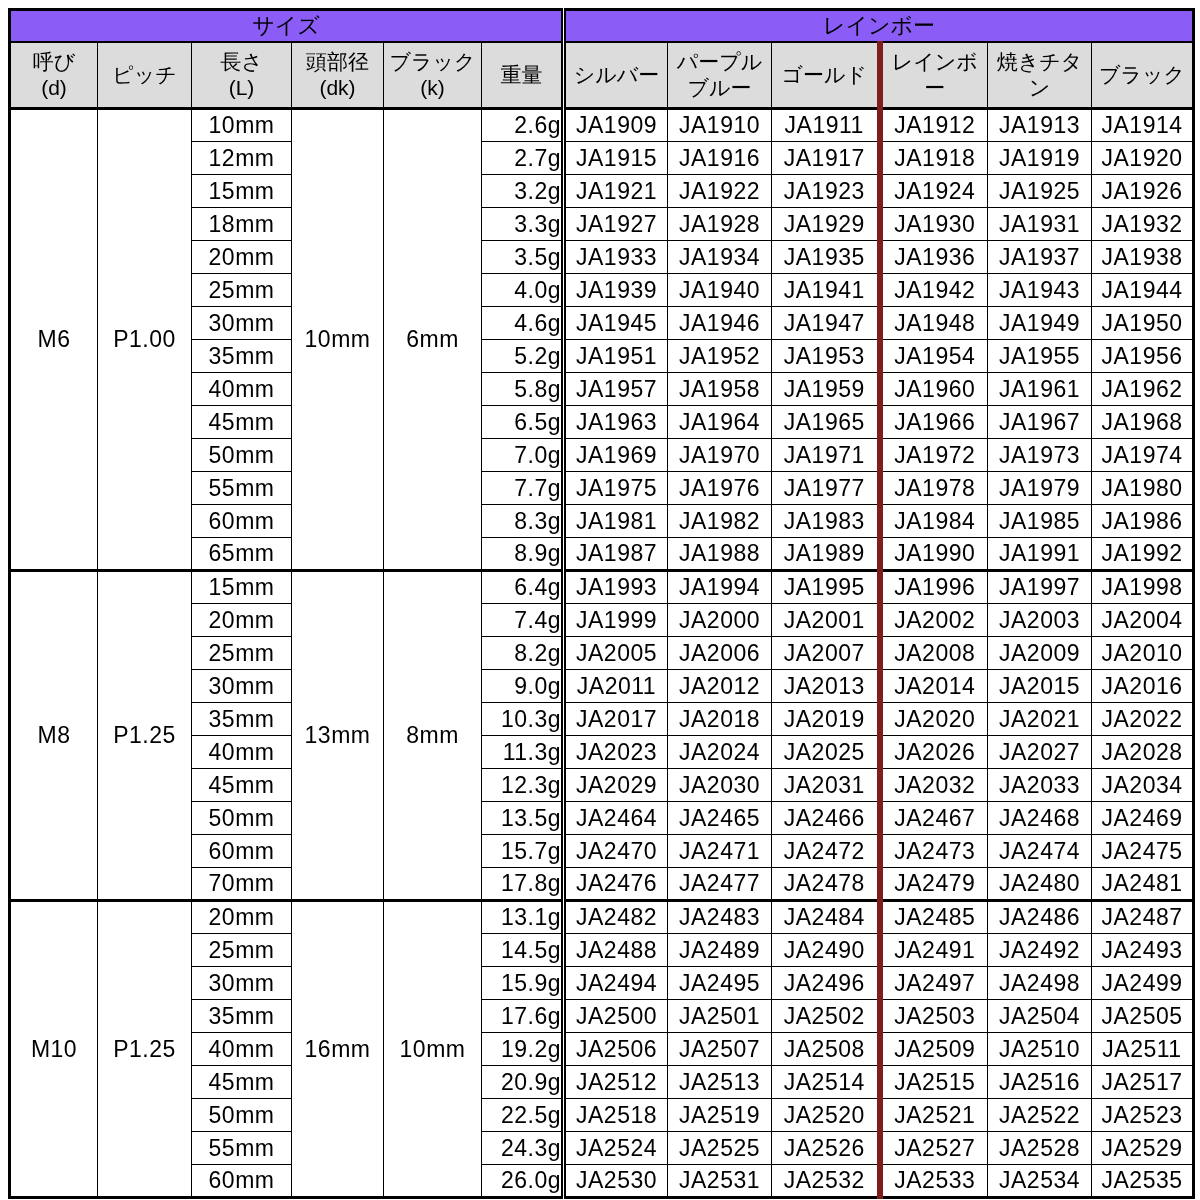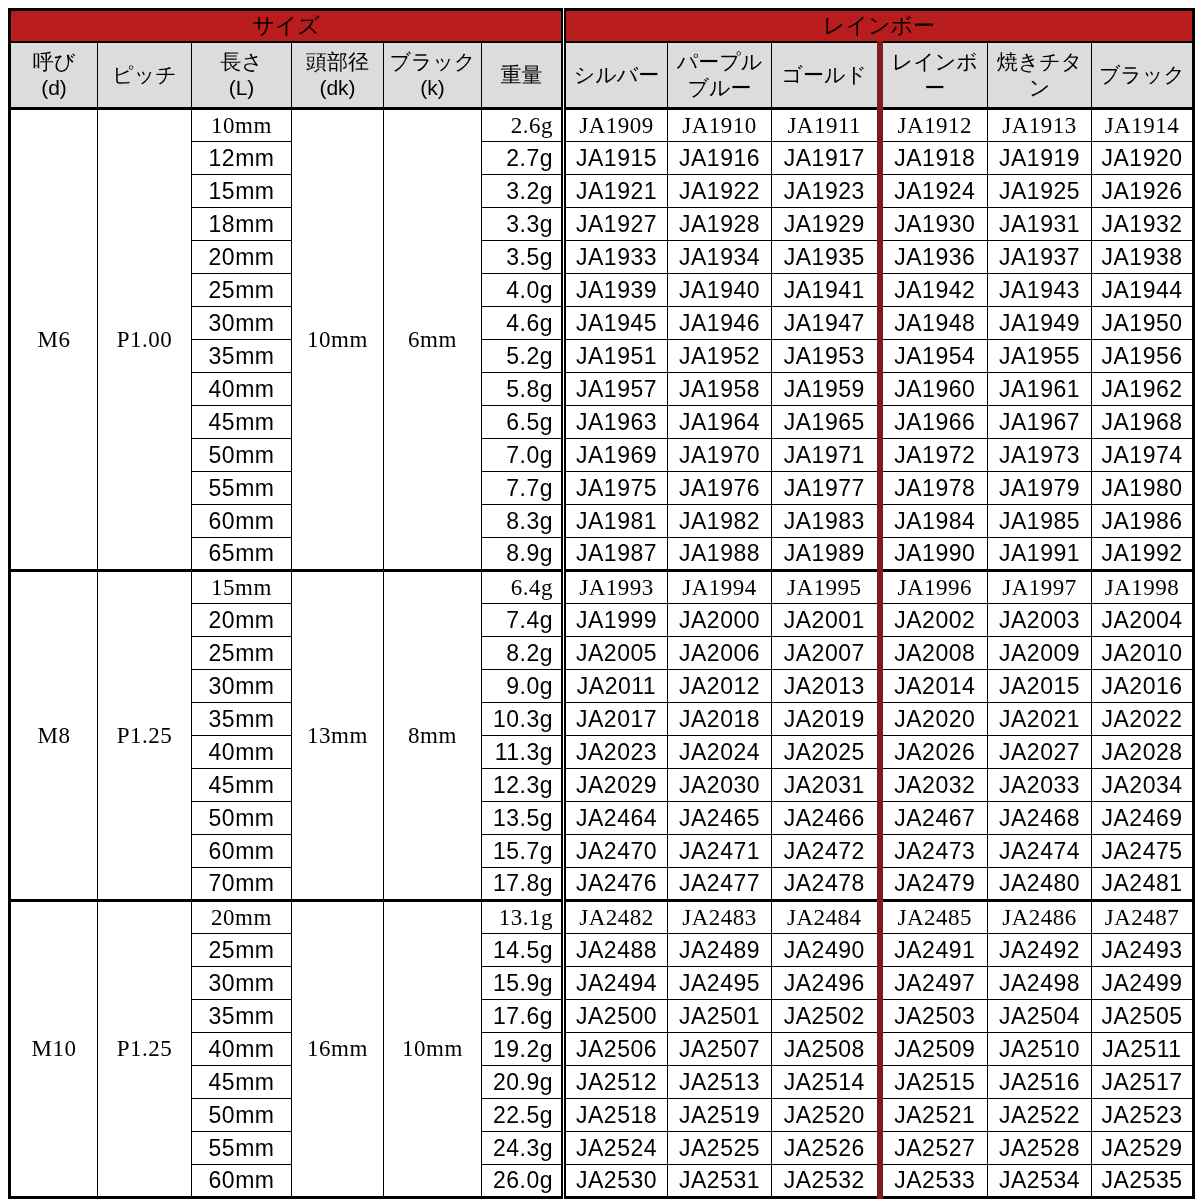--- a/index.html
+++ b/index.html
@@ -17,43 +17,43 @@
   }
   th, td {
     border: 1px solid #000;
     font-weight: normal;
     text-align: center;
     vertical-align: middle;
     padding: 0;
     overflow: hidden;
   }
   tr.group th {
-    background: #b91c1c;
+    background: #8b5cf6;
     height: 29px;
     font-size: 22px;
     border-bottom: 2px solid #000;
   }
   tr.cols th {
     background: #dcdcdc;
     height: 64px;
     font-size: 21px;
     line-height: 1.25;
     white-space: pre-line;
     border-bottom: 3px solid #000;
   }
   tbody tr { height: 33px; }
   tbody td {
     background: #ffffff;
     font-size: 23px;
     letter-spacing: 0.5px;
   }
-  .wt { text-align: right; padding-right: 8px; }
+  .wt { text-align: right; }
   .dbl { border-left: 5px double #000; }
   .med { border-left: 6px solid #7f1d1d; }
-  tr.section-start td { border-top: 3px solid #000; font-family: Liberation Serif, serif; }
+  tr.section-start td { border-top: 3px solid #000; }
 </style>
 </head>
 <body>
 
 <div class="wrap">
   <table class="spec">
     <colgroup>
       <col style="width:88px">
         <col style="width:94px">
         <col style="width:100px">

